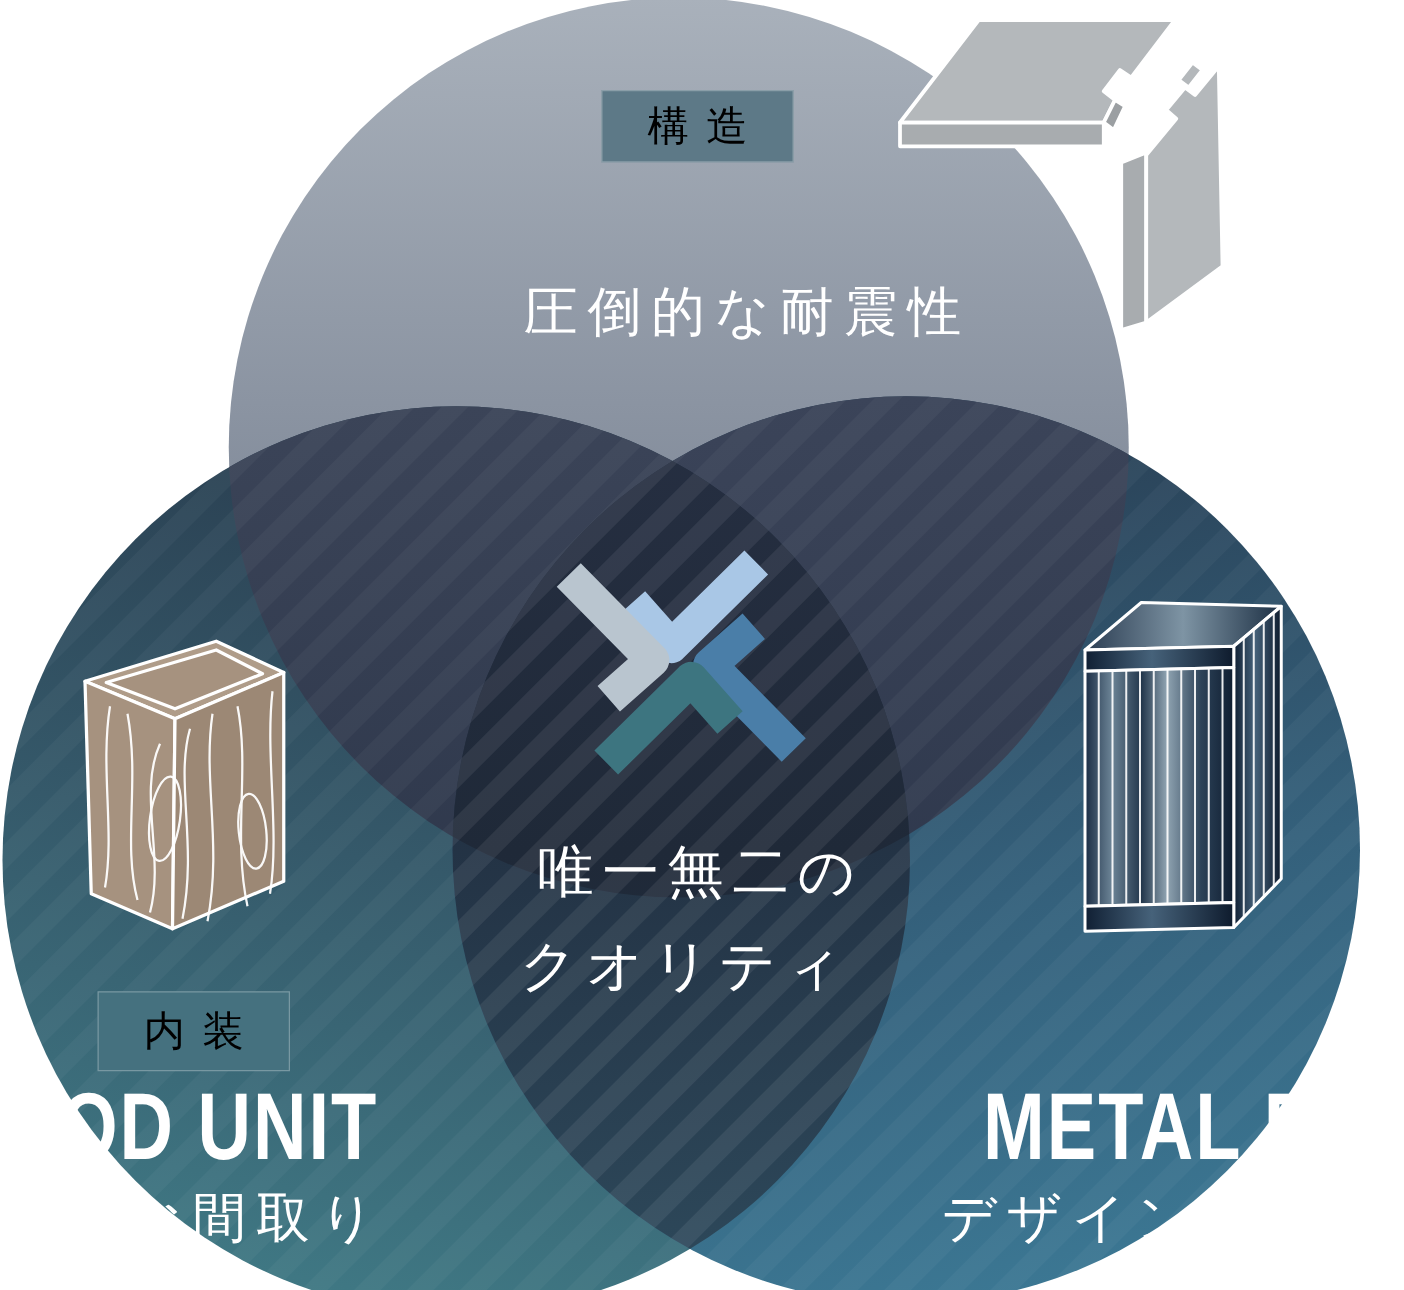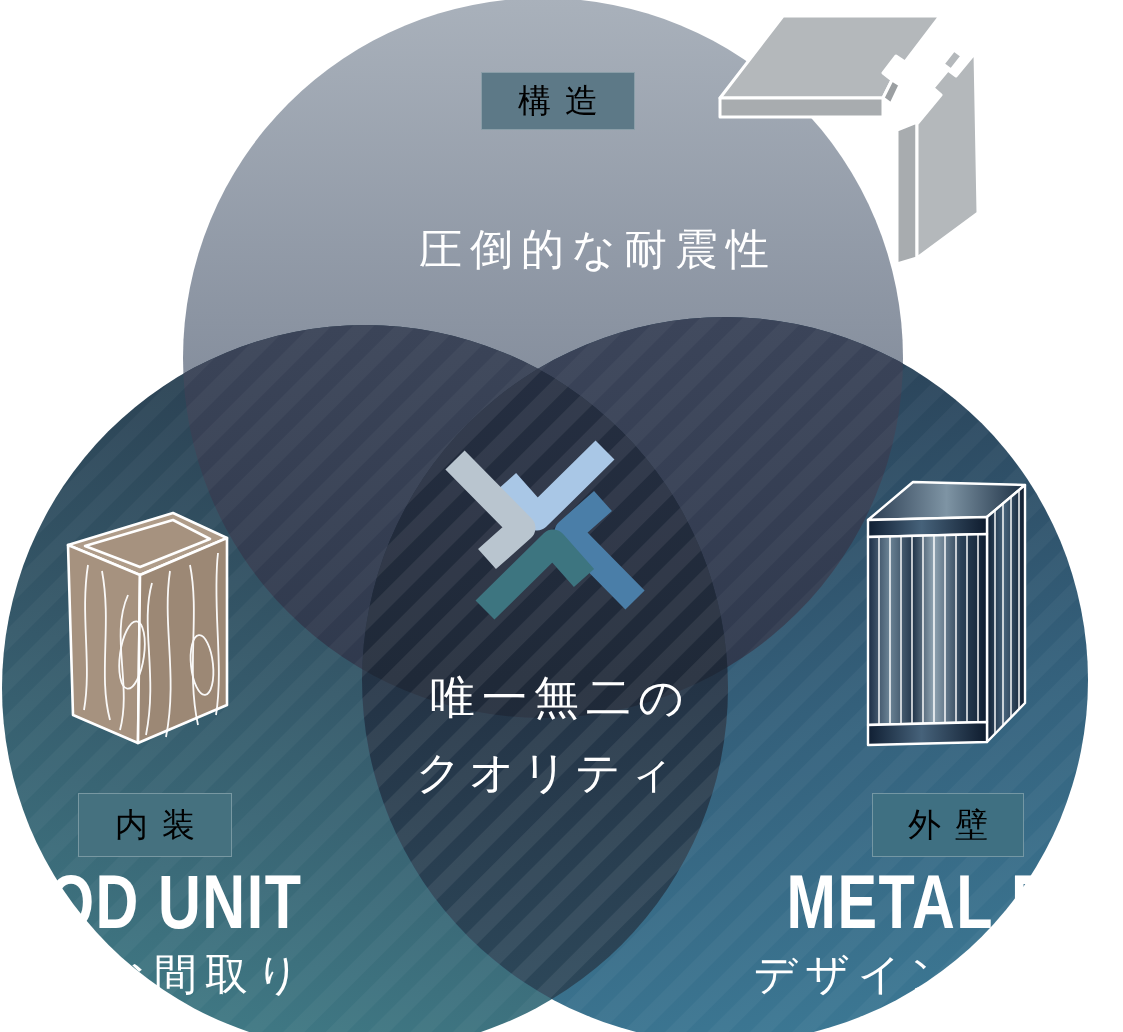--- a/index.html
+++ b/index.html
@@ -130,23 +130,20 @@
   <div class="badge badge-interior">
     <span>内装</span>
   </div>
   <div class="txt title title-bottom title-interior">
     <span>WOOD UNIT</span>
   </div>
   <div class="txt subtitle subtitle-interior">
     <span>自由な間取り</span>
   </div>
 
-  <div class="badge badge-exterior">
-    <span>外壁</span>
-  </div>
   <div class="txt title title-bottom title-exterior">
     <span>METAL PANEL</span>
   </div>
   <div class="txt subtitle subtitle-exterior">
     <span>デザインと耐久性</span>
   </div>
 
   <svg class="logo-mark" style="left:415px;top:420px;" width="260" height="240" viewBox="0 0 260 240">
     <g fill="none" stroke-width="27" stroke-linecap="butt" stroke-linejoin="round">
       <polyline points="91,62 122,97 190,30" stroke="#a9c7e6"></polyline>

